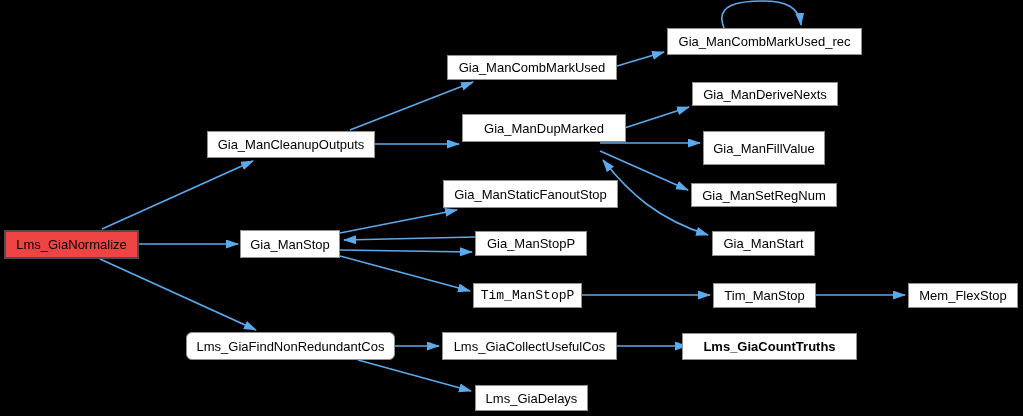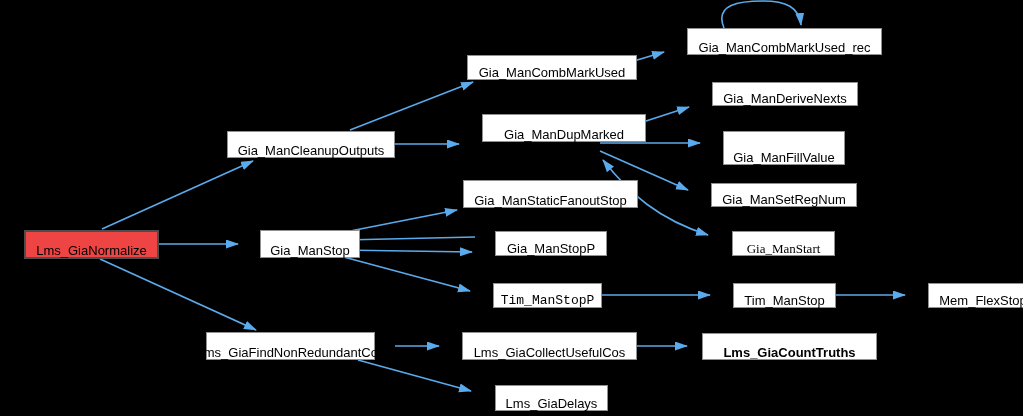--- a/index.html
+++ b/index.html
@@ -13,30 +13,29 @@
   }
   .canvas svg.edge-layer {
     position: absolute;
     left: 0; top: 0;
     width: 1023px; height: 416px;
   }
   .node {
     position: absolute;
     box-sizing: border-box;
     display: flex;
-    align-items: flex-end;
+    align-items: center;
     justify-content: center;
     background: #ffffff;
     border: 1.5px solid #919191;
     color: #000000;
     font-size: 13px;
     line-height: 1;
     white-space: nowrap;
     cursor: pointer;
-    margin-left: 20px;
   }
   .node.highlight {
     background: #ef4444;
     border: 2px solid #4d4d4d;
     cursor: default;
   }
 </style>
 </head>
 <body>
 
@@ -98,33 +97,33 @@
       </div>
       <div class="node" style="left: 691px; top: 183px; width: 146px; height: 24px;">
         <span>Gia_ManSetRegNum</span>
       </div>
       <div class="node" style="left: 240px; top: 230px; width: 100px; height: 28px;">
         <span>Gia_ManStop</span>
       </div>
       <div class="node" style="left: 475px; top: 231px; width: 112px; height: 25px;">
         <span>Gia_ManStopP</span>
       </div>
-      <div class="node" style="left: 712px; top: 231px; width: 103px; height: 25px; font-family: Liberation Serif, serif;">
+      <div class="node" style="left: 712px; top: 231px; width: 103px; height: 25px;">
         <span>Gia_ManStart</span>
       </div>
       <div class="node" style="left: 473px; top: 283px; width: 109px; height: 25px; font-family: Liberation Mono, monospace;">
         <span>Tim_ManStopP</span>
       </div>
       <div class="node" style="left: 713px; top: 283px; width: 103px; height: 25px;">
         <span>Tim_ManStop</span>
       </div>
       <div class="node" style="left: 908px; top: 283px; width: 110px; height: 25px;">
         <span>Mem_FlexStop</span>
       </div>
-      <div class="node" style="left: 186px; top: 332px; width: 169px; height: 28px;">
+      <div class="node" style="left: 186px; top: 332px; width: 209px; height: 28px; border-radius: 6px;">
         <span>Lms_GiaFindNonRedundantCos</span>
       </div>
       <div class="node" style="left: 442px; top: 332px; width: 175px; height: 28px;">
         <span>Lms_GiaCollectUsefulCos</span>
       </div>
       <div class="node" style="left: 682px; top: 333px; width: 175px; height: 27px; font-weight: bold;">
         <span>Lms_GiaCountTruths</span>
       </div>
       <div class="node" style="left: 475px; top: 385px; width: 113px; height: 26px;">
         <span>Lms_GiaDelays</span>

